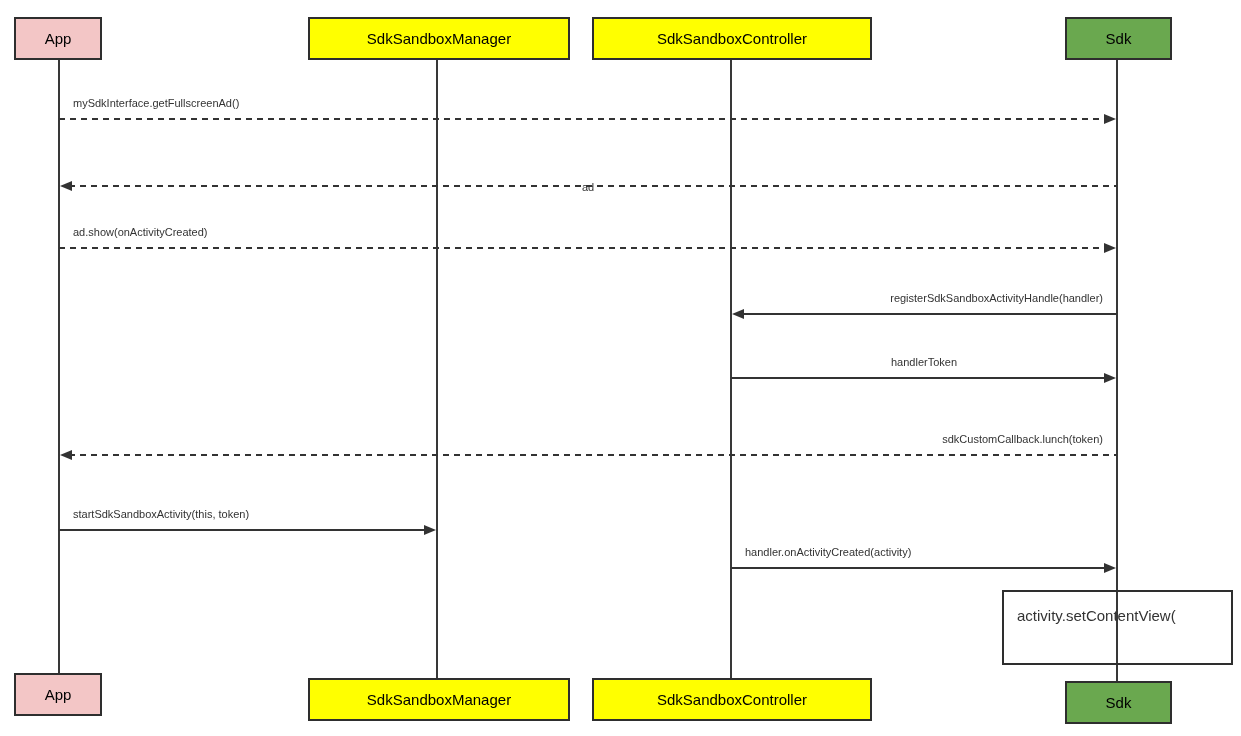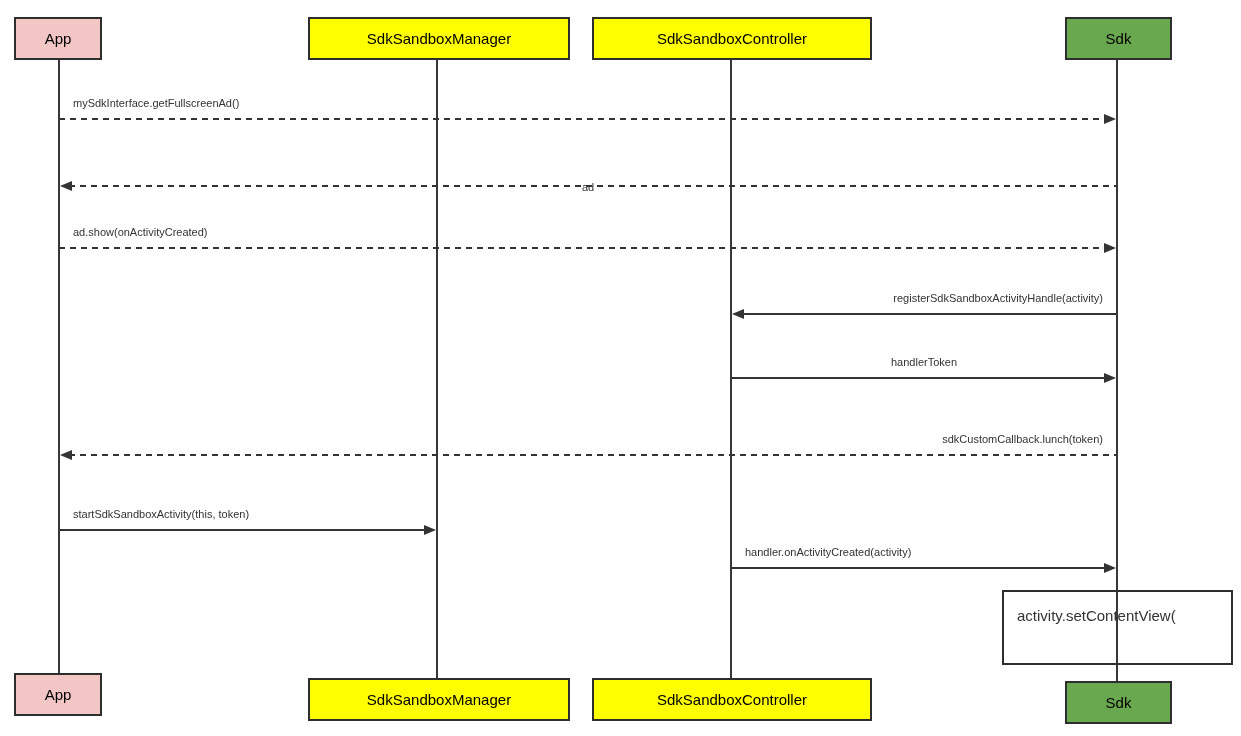--- a/index.html
+++ b/index.html
@@ -90,21 +90,21 @@
     <div class="arrow-head right" style="top: 114px; left: 1104px;"></div>
     <div class="msg-label" style="left: 73px; width: 1030px; top: 93px; text-align: left;">mySdkInterface.getFullscreenAd()</div>
     <div class="msg-line dashed" style="left: 69px; top: 185px; width: 1048px;"></div>
     <div class="arrow-head left" style="top: 181px; left: 60px;"></div>
     <div class="msg-label" style="left: 73px; width: 1030px; top: 177px; text-align: center;">ad</div>
     <div class="msg-line dashed" style="left: 59px; top: 247px; width: 1048px;"></div>
     <div class="arrow-head right" style="top: 243px; left: 1104px;"></div>
     <div class="msg-label" style="left: 73px; width: 1030px; top: 222px; text-align: left;">ad.show(onActivityCreated)</div>
     <div class="msg-line solid" style="left: 741px; top: 313px; width: 376px;"></div>
     <div class="arrow-head left" style="top: 309px; left: 732px;"></div>
-    <div class="msg-label" style="left: 745px; width: 358px; top: 288px; text-align: right;">registerSdkSandboxActivityHandle(activity)</div>
+    <div class="msg-label" style="left: 745px; width: 358px; top: 288px; text-align: right;">registerSdkSandboxActivityHandle(handler)</div>
     <div class="msg-line solid" style="left: 731px; top: 377px; width: 376px;"></div>
     <div class="arrow-head right" style="top: 373px; left: 1104px;"></div>
     <div class="msg-label" style="left: 745px; width: 358px; top: 352px; text-align: center;">handlerToken</div>
     <div class="msg-line dashed" style="left: 69px; top: 454px; width: 1048px;"></div>
     <div class="arrow-head left" style="top: 450px; left: 60px;"></div>
     <div class="msg-label" style="left: 73px; width: 1030px; top: 429px; text-align: right;">sdkCustomCallback.lunch(token)</div>
     <div class="msg-line solid" style="left: 59px; top: 529px; width: 368px;"></div>
     <div class="arrow-head right" style="top: 525px; left: 424px;"></div>
     <div class="msg-label" style="left: 73px; width: 350px; top: 504px; text-align: left;">startSdkSandboxActivity(this, token)</div>
     <div class="msg-line solid" style="left: 731px; top: 567px; width: 376px;"></div>

